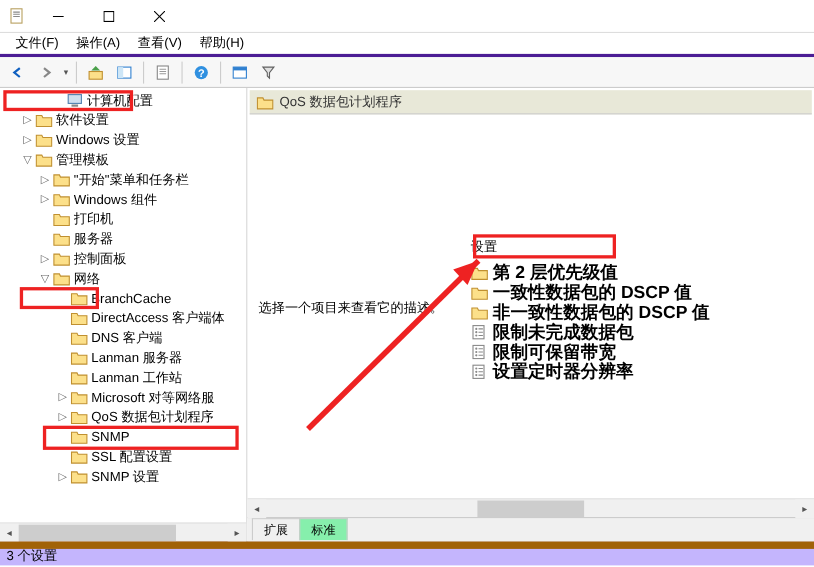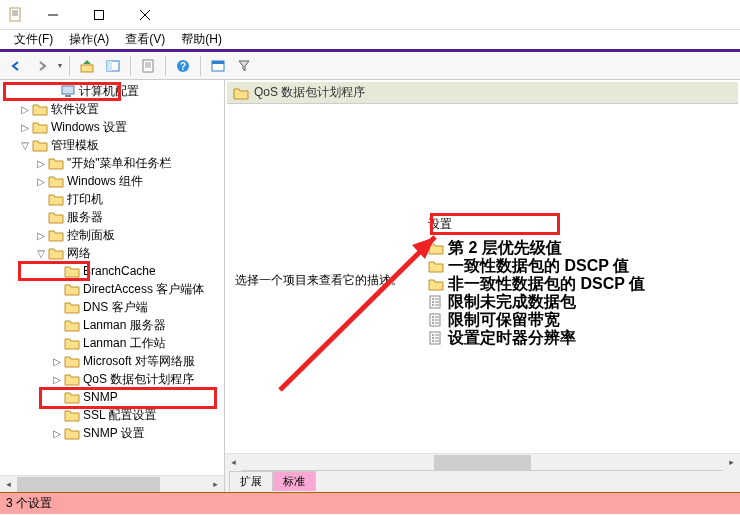--- a/index.html
+++ b/index.html
@@ -45,31 +45,31 @@
 .content-body { flex: 1; display: flex; padding: 4px 2px 0 2px; align-items: center; }
 .desc-col { width: 195px; padding: 6px 8px; border-right: 0; font-size: 12px; }
 .list-col { flex: 1; padding: 2px 0; }
 .list-col .col-header { font-size: 12px; padding: 2px 6px 6px 6px; }
 .list-col .list-item { display: flex; align-items: center; height: 18px; padding: 0 6px; cursor: default; }
 .list-col .list-item .item-icon { width: 16px; height: 14px; margin-right: 4px; flex-shrink: 0; }
 .list-col .list-item .item-text { font-size: 16px; font-weight: bold; }
 
 
 .content-tabs { height: 22px; display: flex; align-items: flex-start; border-top: 1px solid #ccc; padding-left: 4px; background: #f0f0f0; }
-.content-tabs .tab { padding: 2px 10px; font-size: 11px; border: 1px solid #ccc; border-bottom: none; background: #f9a8d4; margin-right: -1px; cursor: default; }
+.content-tabs .tab { padding: 2px 10px; font-size: 11px; border: 1px solid #ccc; border-bottom: none; background: #86efac; margin-right: -1px; cursor: default; }
 .content-tabs .tab.inactive { background: #f0f0f0; }
 
 
 .h-scrollbar { height: 17px; background: #f0f0f0; border-top: 1px solid #e0e0e0; display: flex; align-items: center; position: relative; }
 .h-scrollbar .sb-btn { width: 17px; height: 17px; background: #f0f0f0; display: flex; align-items: center; justify-content: center; font-size: 9px; color: #555; }
 .h-scrollbar .sb-track { flex: 1; height: 17px; position: relative; }
 .h-scrollbar .sb-thumb { position: absolute; height: 15px; top: 1px; background: #cdcdcd; border-radius: 0; }
 
 
-.statusbar { height: 22px; border-top: 1px solid #a16207; display: flex; align-items: center; padding: 0 6px; font-size: 12px; background: #fca5a5; }
+.statusbar { height: 22px; border-top: 7px solid #a16207; display: flex; align-items: flex-end; padding: 0 6px; font-size: 12px; background: #c4b5fd; }
 
 
 .redbox { position: absolute; border: 3px solid #ee2222; pointer-events: none; z-index: 50; }
 
 
 .red-arrow { position: absolute; z-index: 49; pointer-events: none; }
 
 
 svg { display: block; }
 </style>

